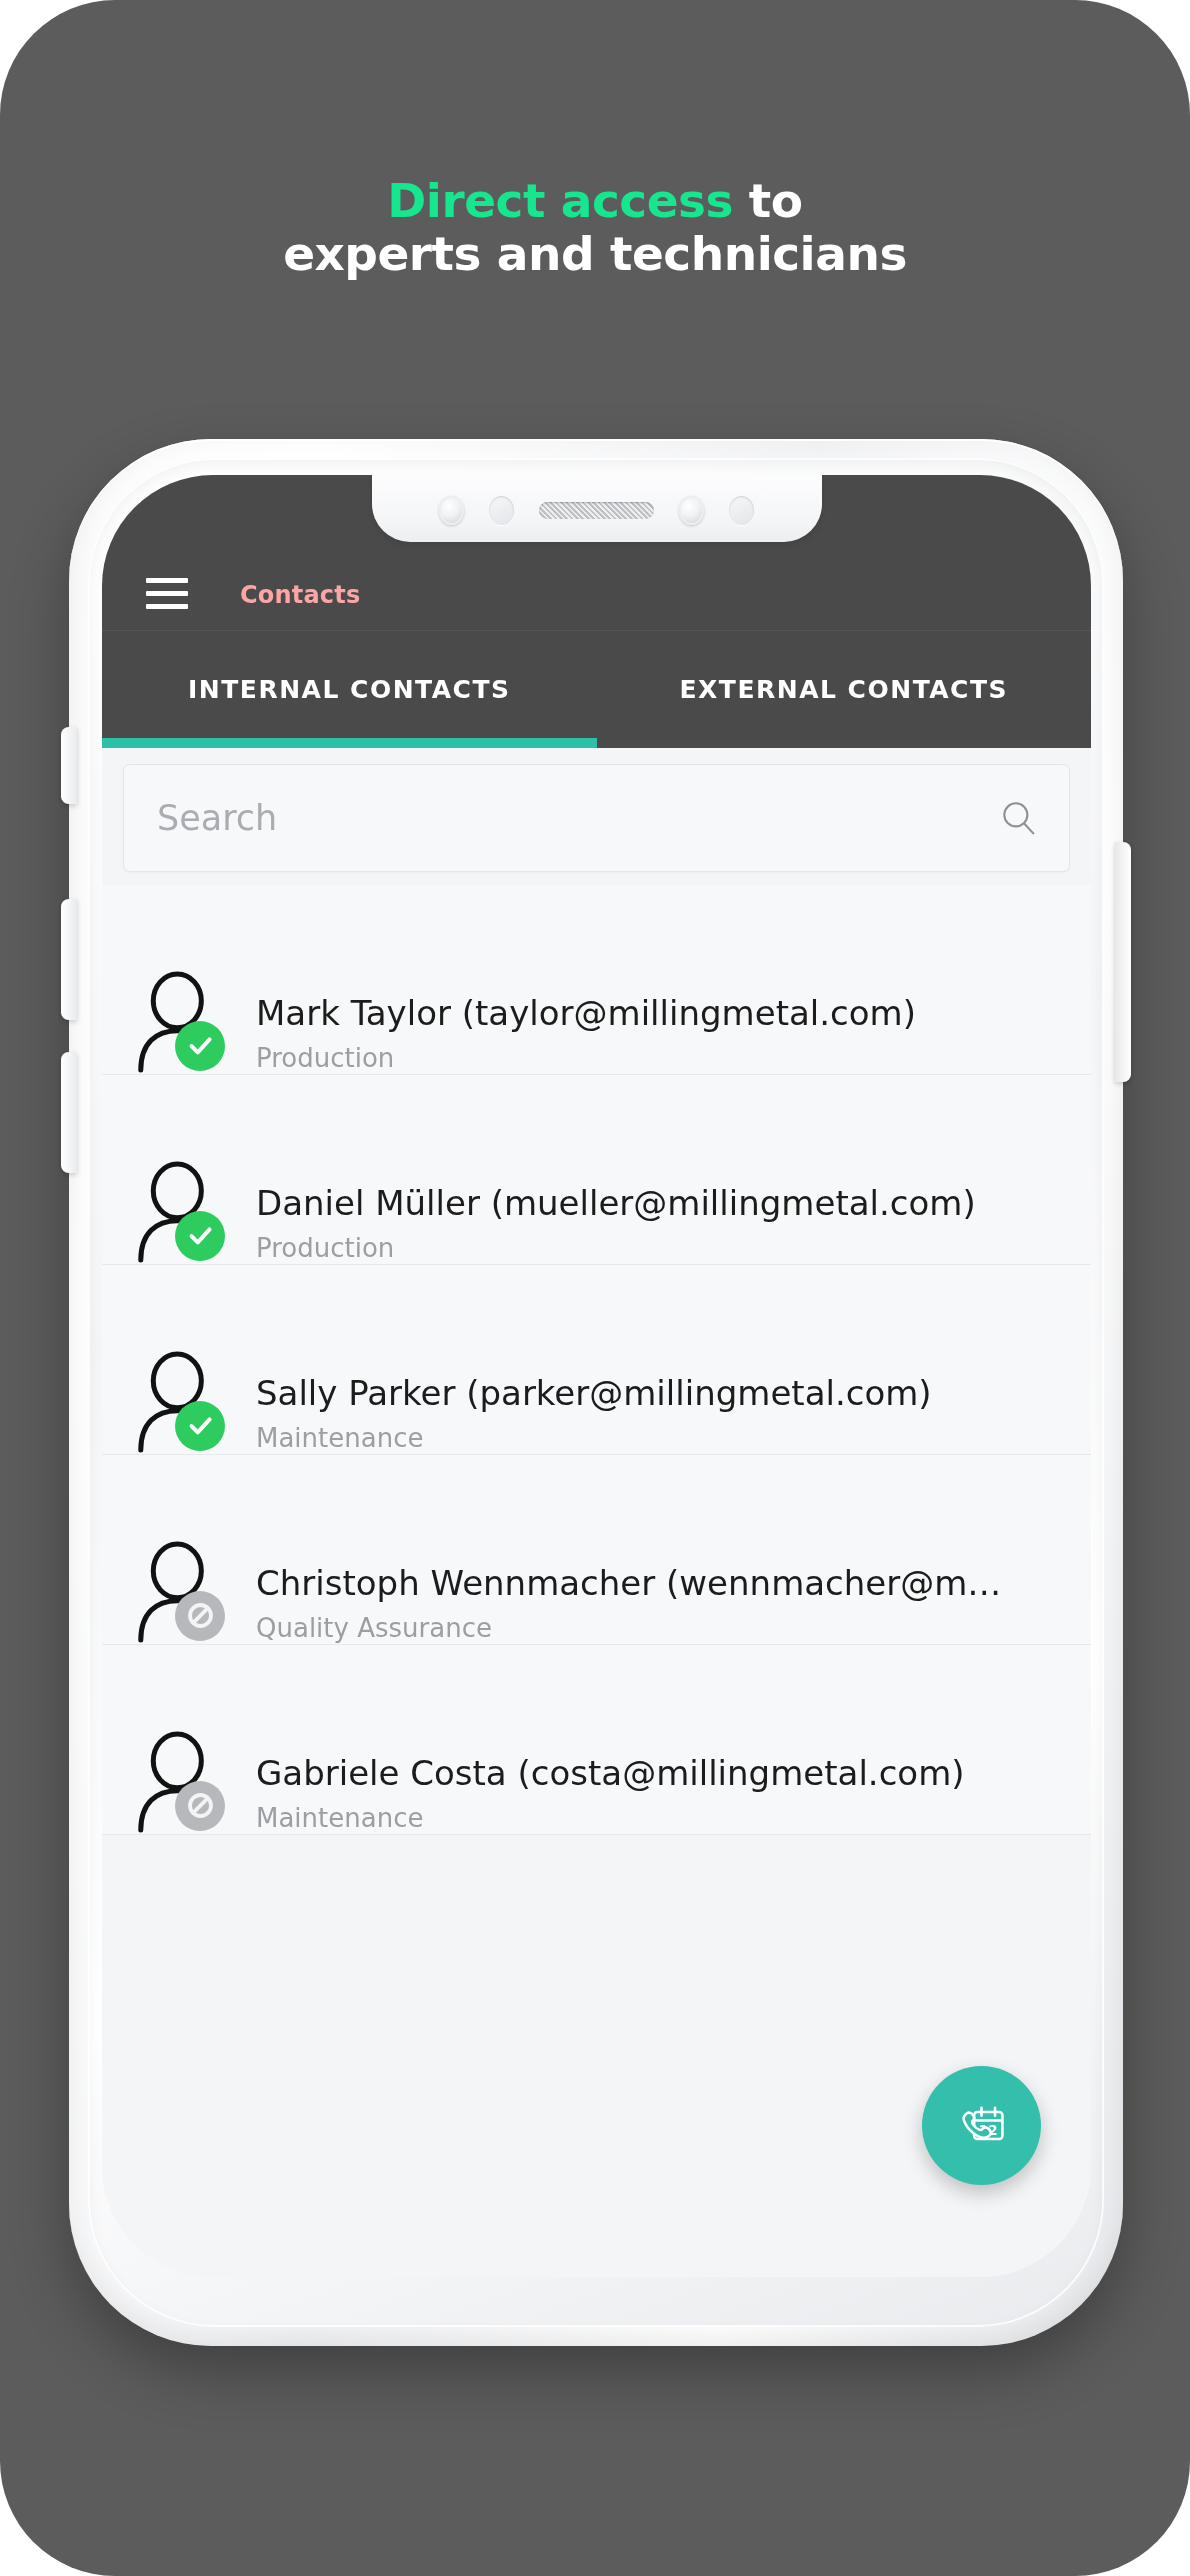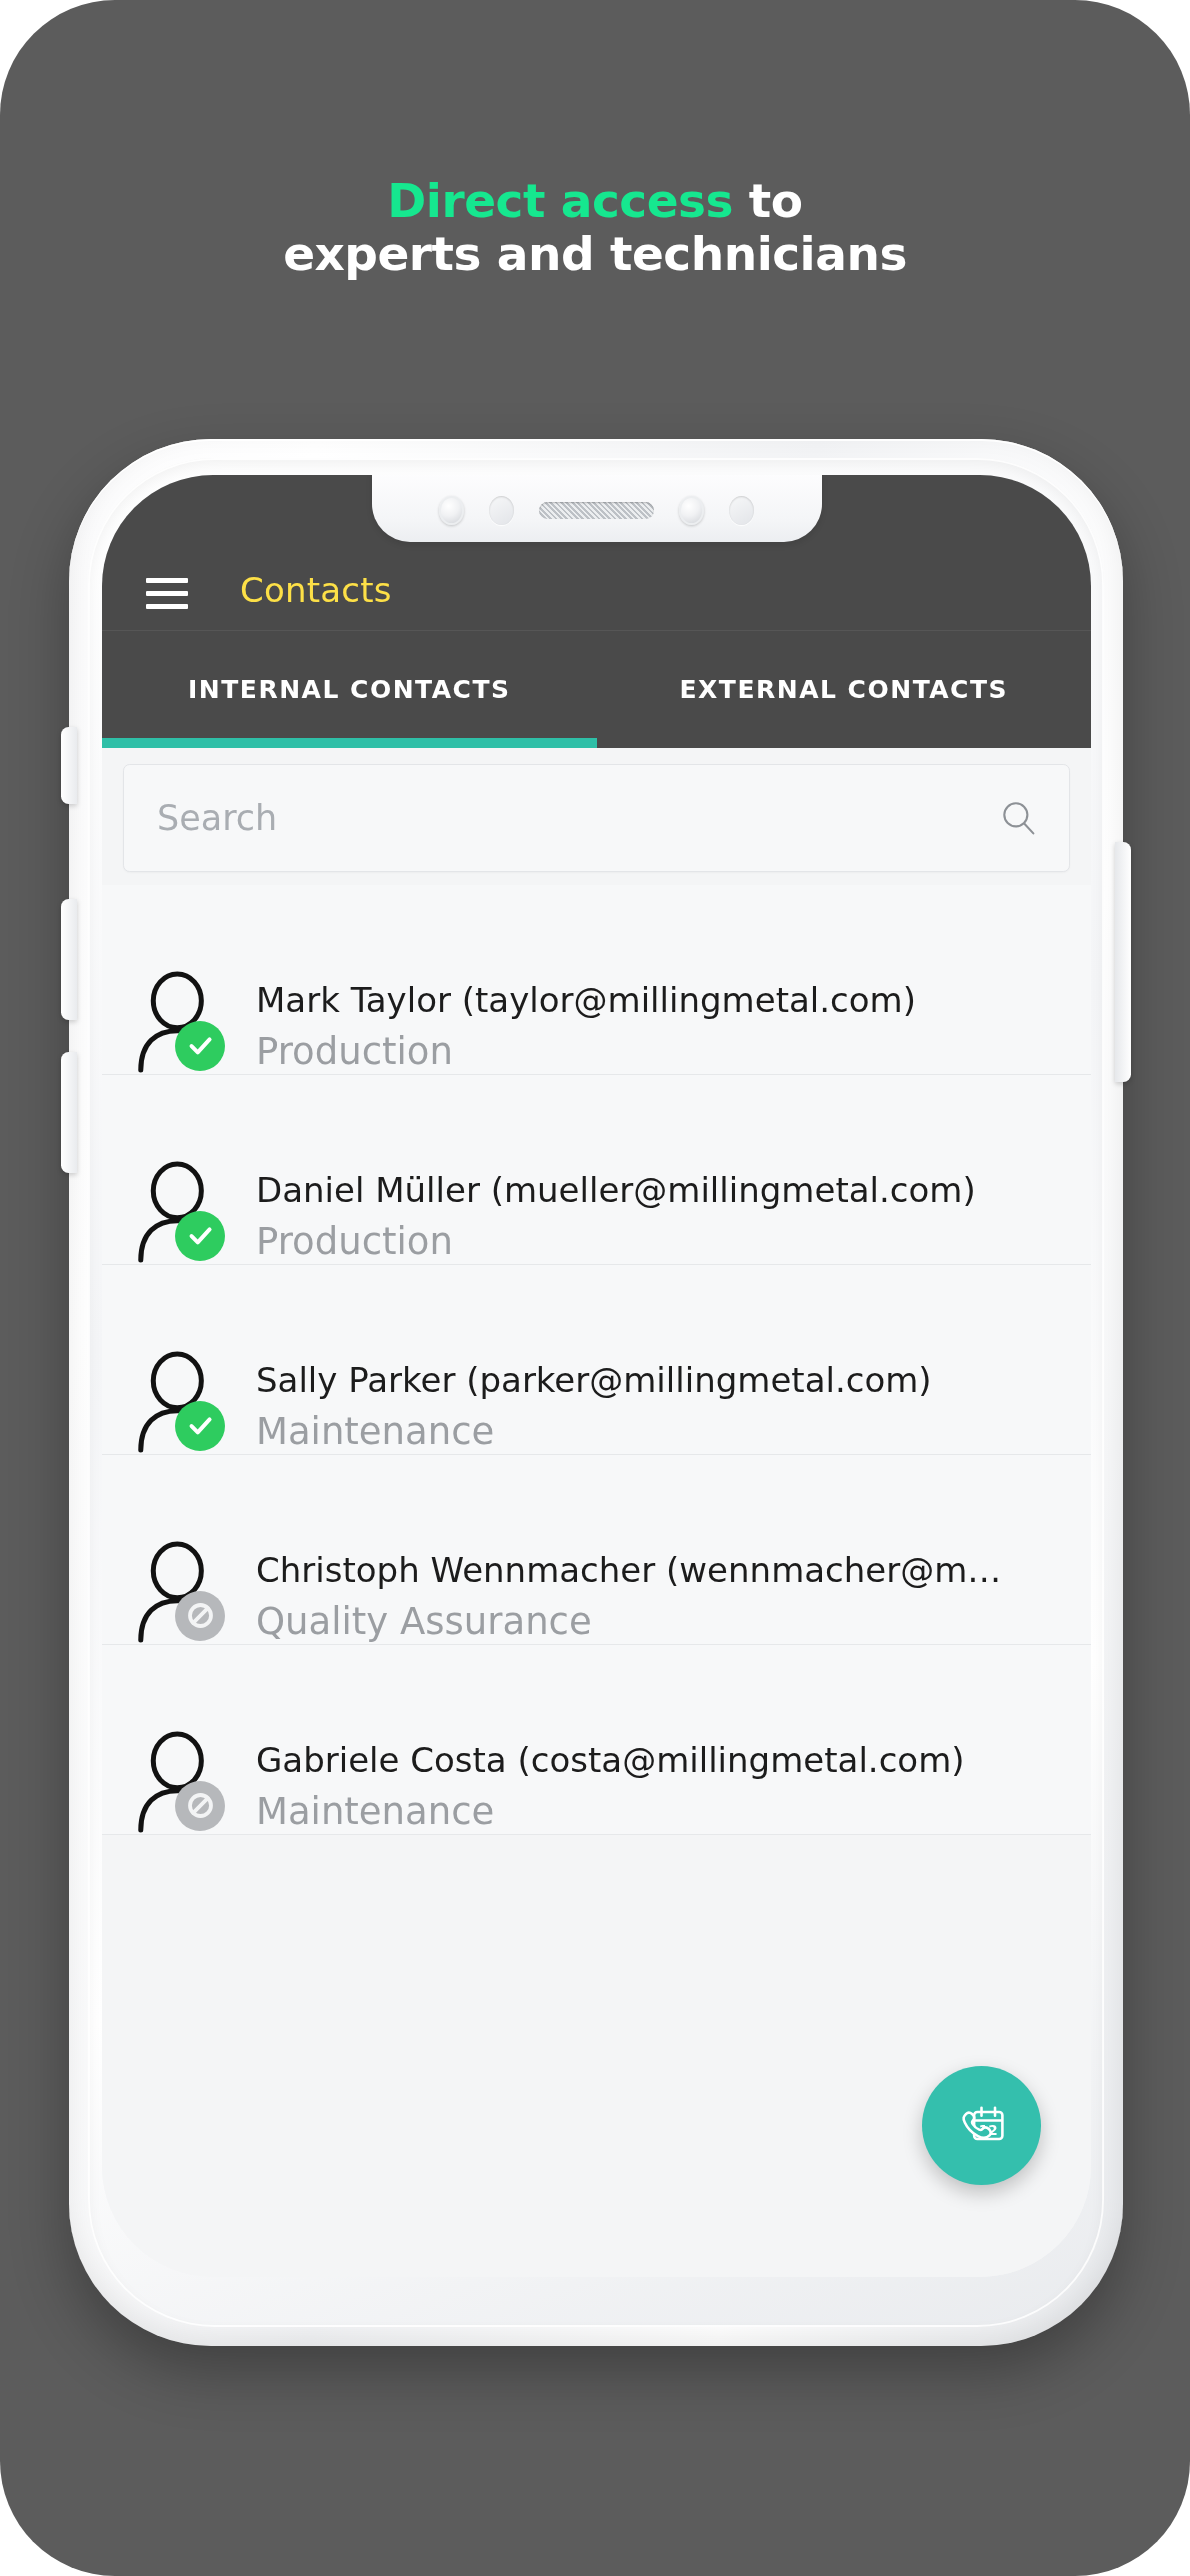--- a/index.html
+++ b/index.html
@@ -151,23 +151,23 @@
     width: 42px; height: 31px;
     display: flex; flex-direction: column; justify-content: space-between;
     cursor: pointer;
   }
   .hamburger span {
     display: block; height: 4.8px; width: 42px;
     background: #ffffff; border-radius: 1px;
   }
   .appbar-title {
     margin-left: 52px;
-    color: #fde047;
-    font-size: 34px;
-    font-weight: 400;
+    color: #fca5a5;
+    font-size: 24px;
+    font-weight: 700;
     letter-spacing: 0.2px;
     font-family: "DejaVu Sans", sans-serif;
     line-height: 1;
     padding-bottom: 1.9px;
   }
 
   
   .tabbar {
     position: absolute;
     left: 0; top: 155px;
@@ -264,21 +264,21 @@
     font-size: 34px;
     color: #1c1c1c;
     font-family: "DejaVu Sans", sans-serif;
     white-space: nowrap;
     overflow: hidden;
     text-overflow: ellipsis;
     line-height: 1.2;
   }
   .contact-dept {
     margin-top: 9.6px;
-    font-size: 37px;
+    font-size: 26px;
     color: #9b9ea2;
     font-family: "DejaVu Sans", sans-serif;
     line-height: 1.2;
   }
 
   
   .fab {
     position: absolute;
     right: 50px;
     bottom: 92px;

